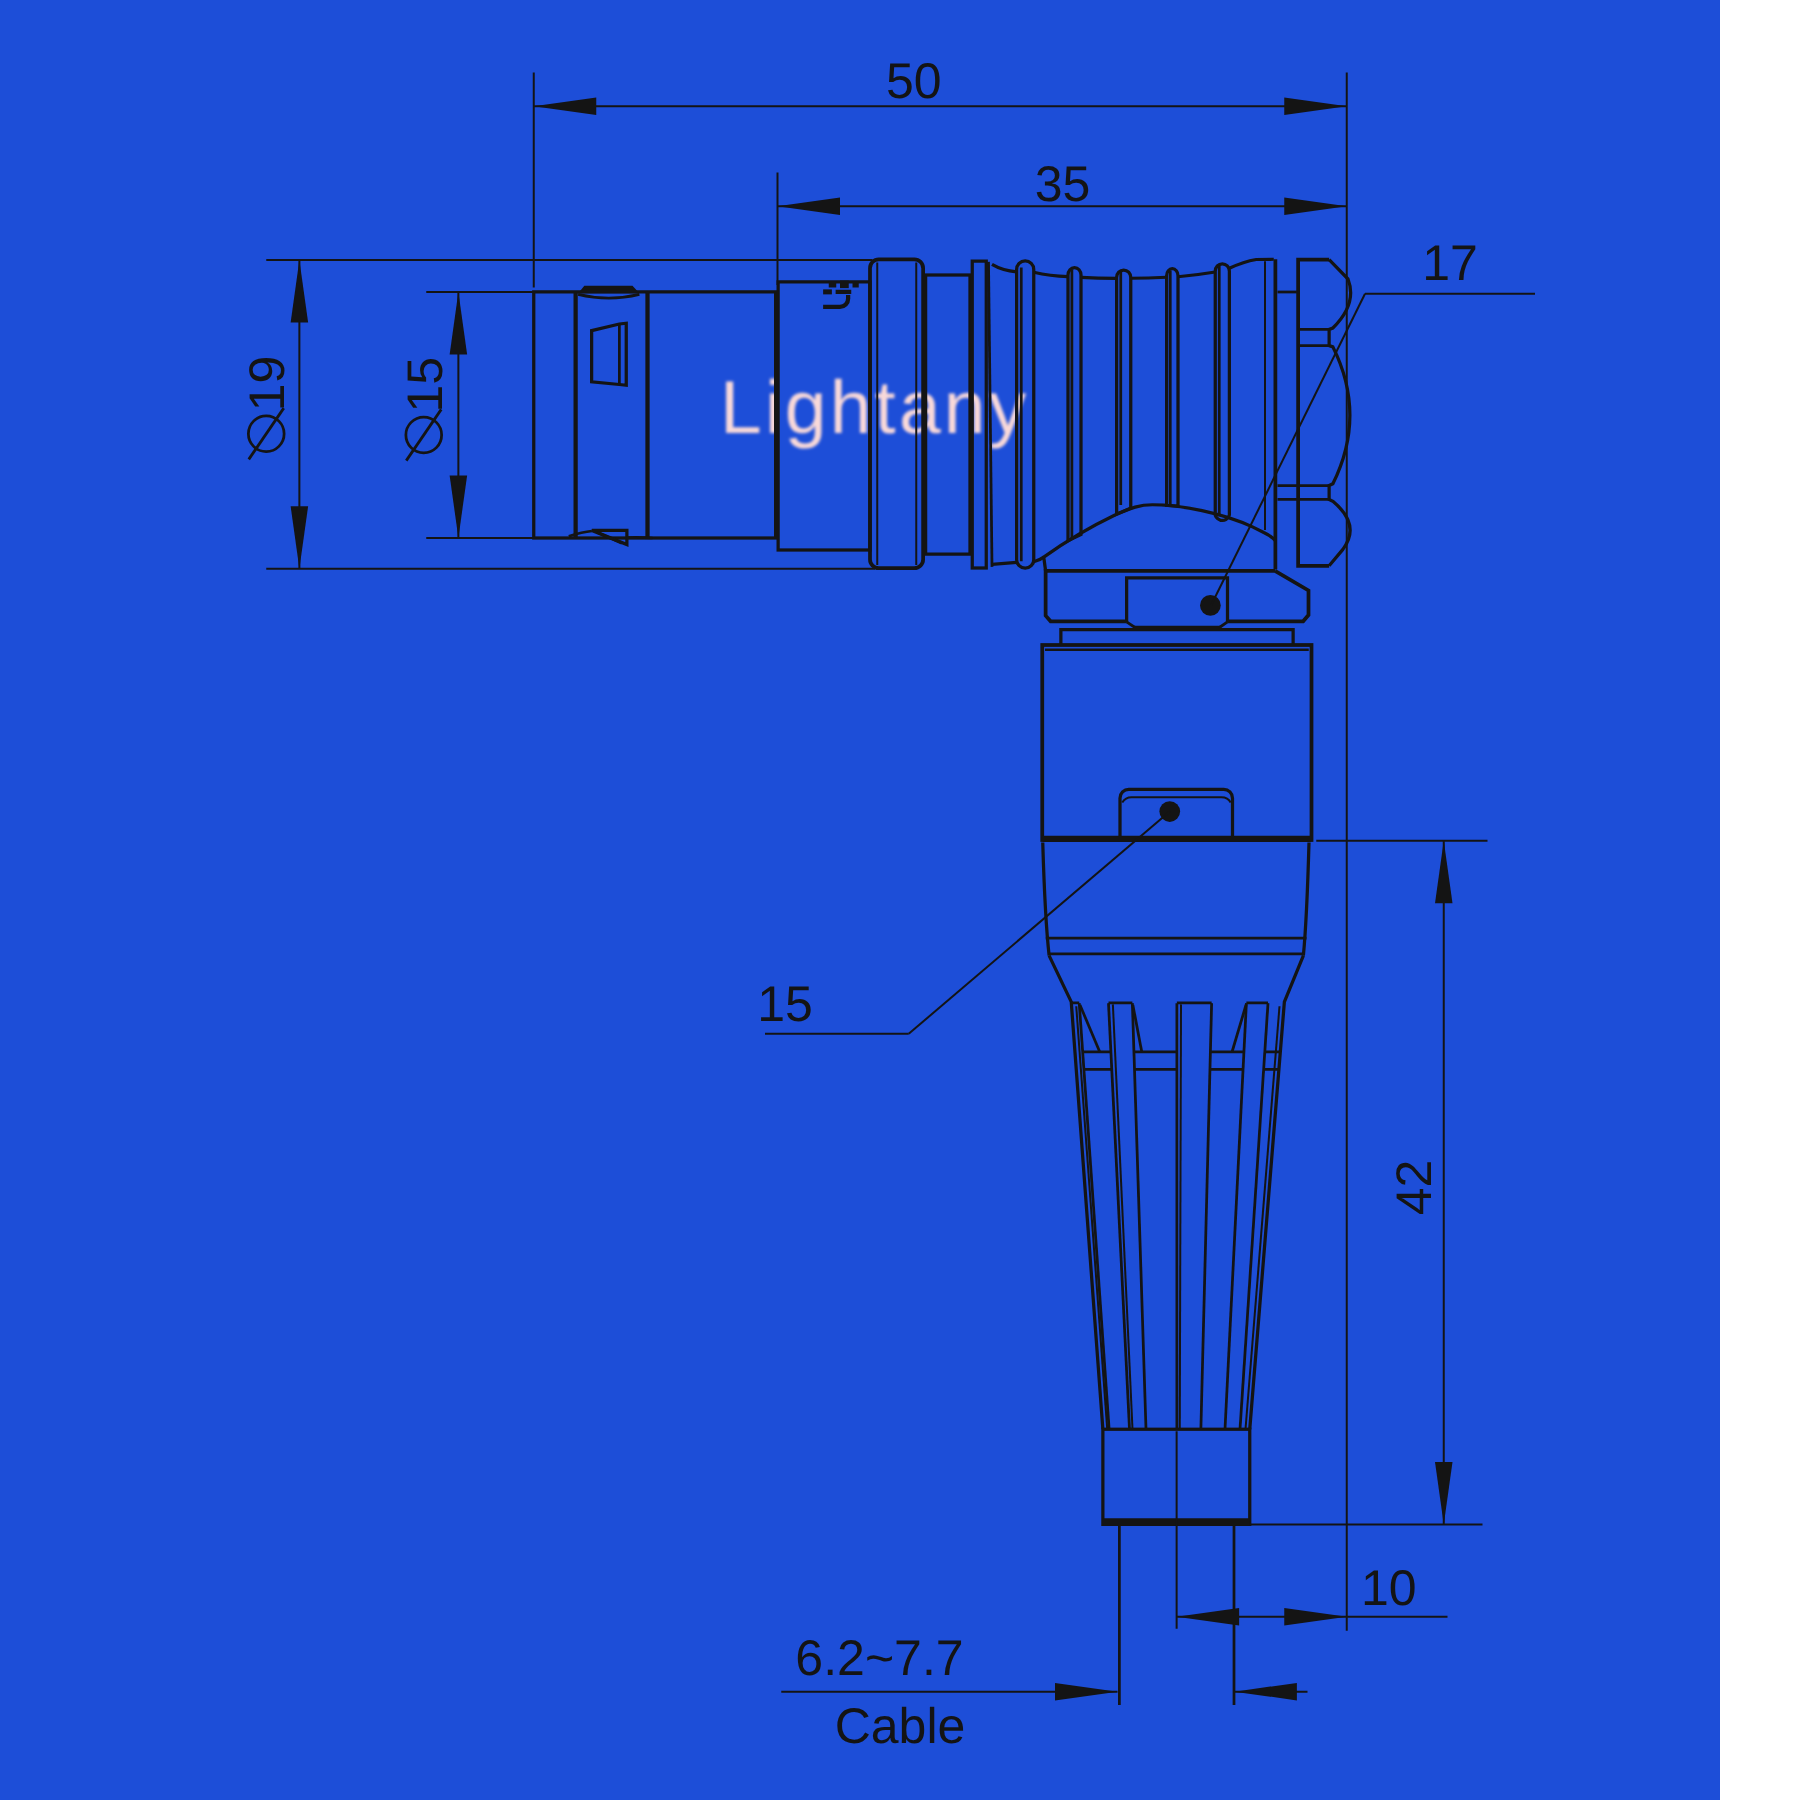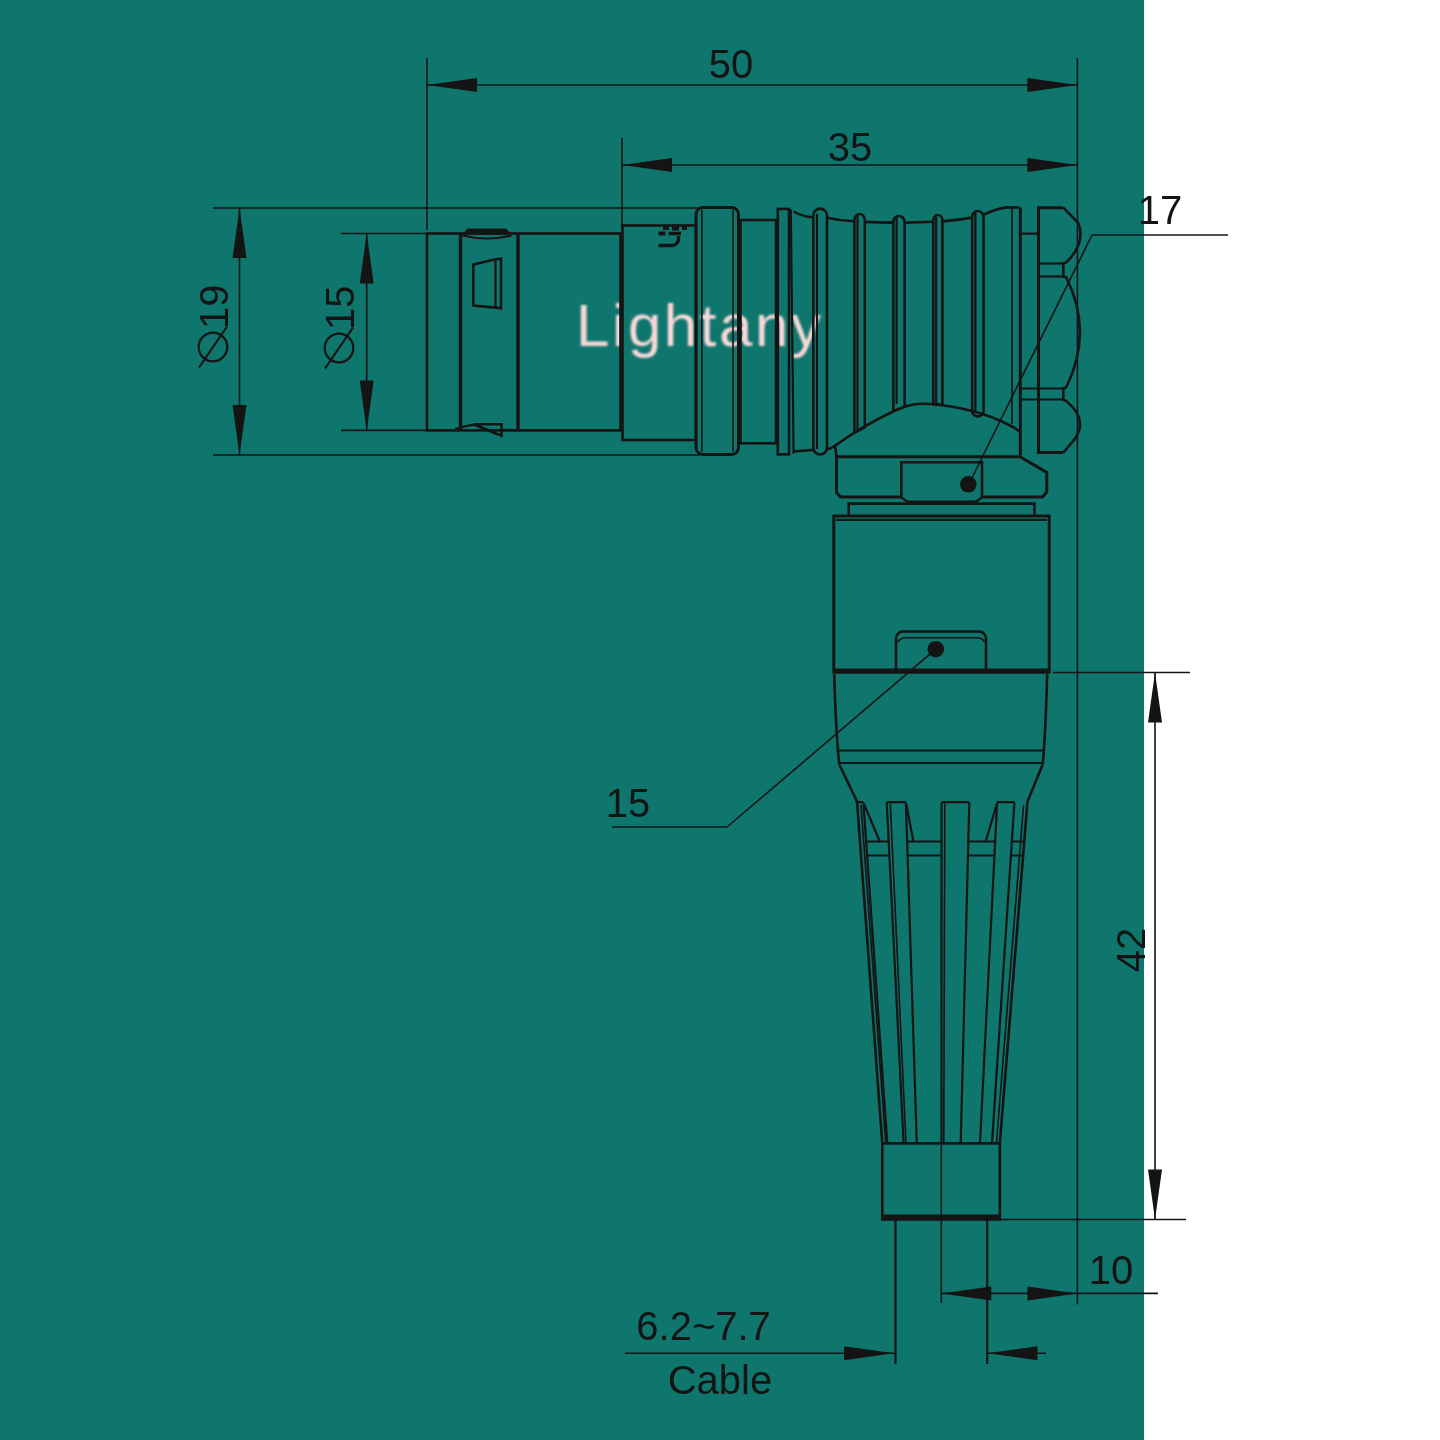--- a/index.html
+++ b/index.html
@@ -1,16 +1,16 @@
 <!DOCTYPE html>
 <html><head>
 <meta charset="utf-8">
 <style>
   html,body{margin:0;padding:0;background:#ffffff;}
-  .wrap{width:1144px;height:1440px;position:relative;background:#0f766e;}
+  .wrap{width:1376px;height:1440px;position:relative;background:#1d4ed8;}
   svg{position:absolute;top:0;left:0;}
   text{font-family:"Liberation Sans", sans-serif;fill:#141414;}
   .ln{stroke:#141414;fill:none;}
   .o{stroke-width:3;}
   .m{stroke-width:2.6;}
   .x{stroke-width:2.2;}
   .t{stroke-width:1.6;}
   .blk{fill:#141414;stroke:none;}
 </style>
 </head>

